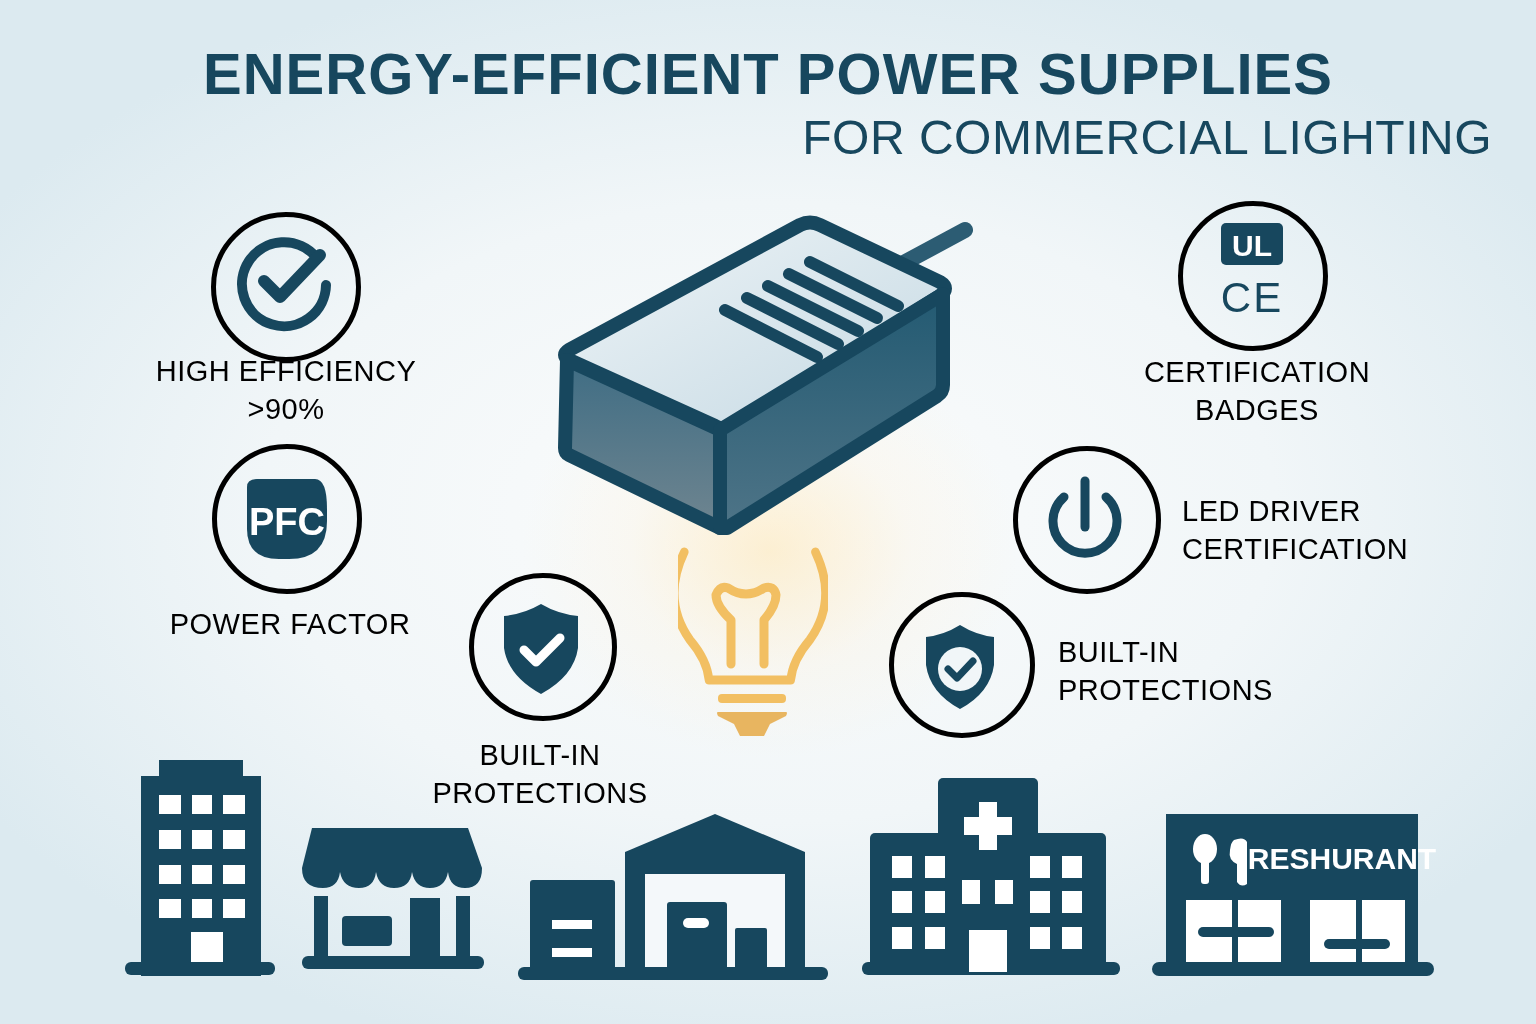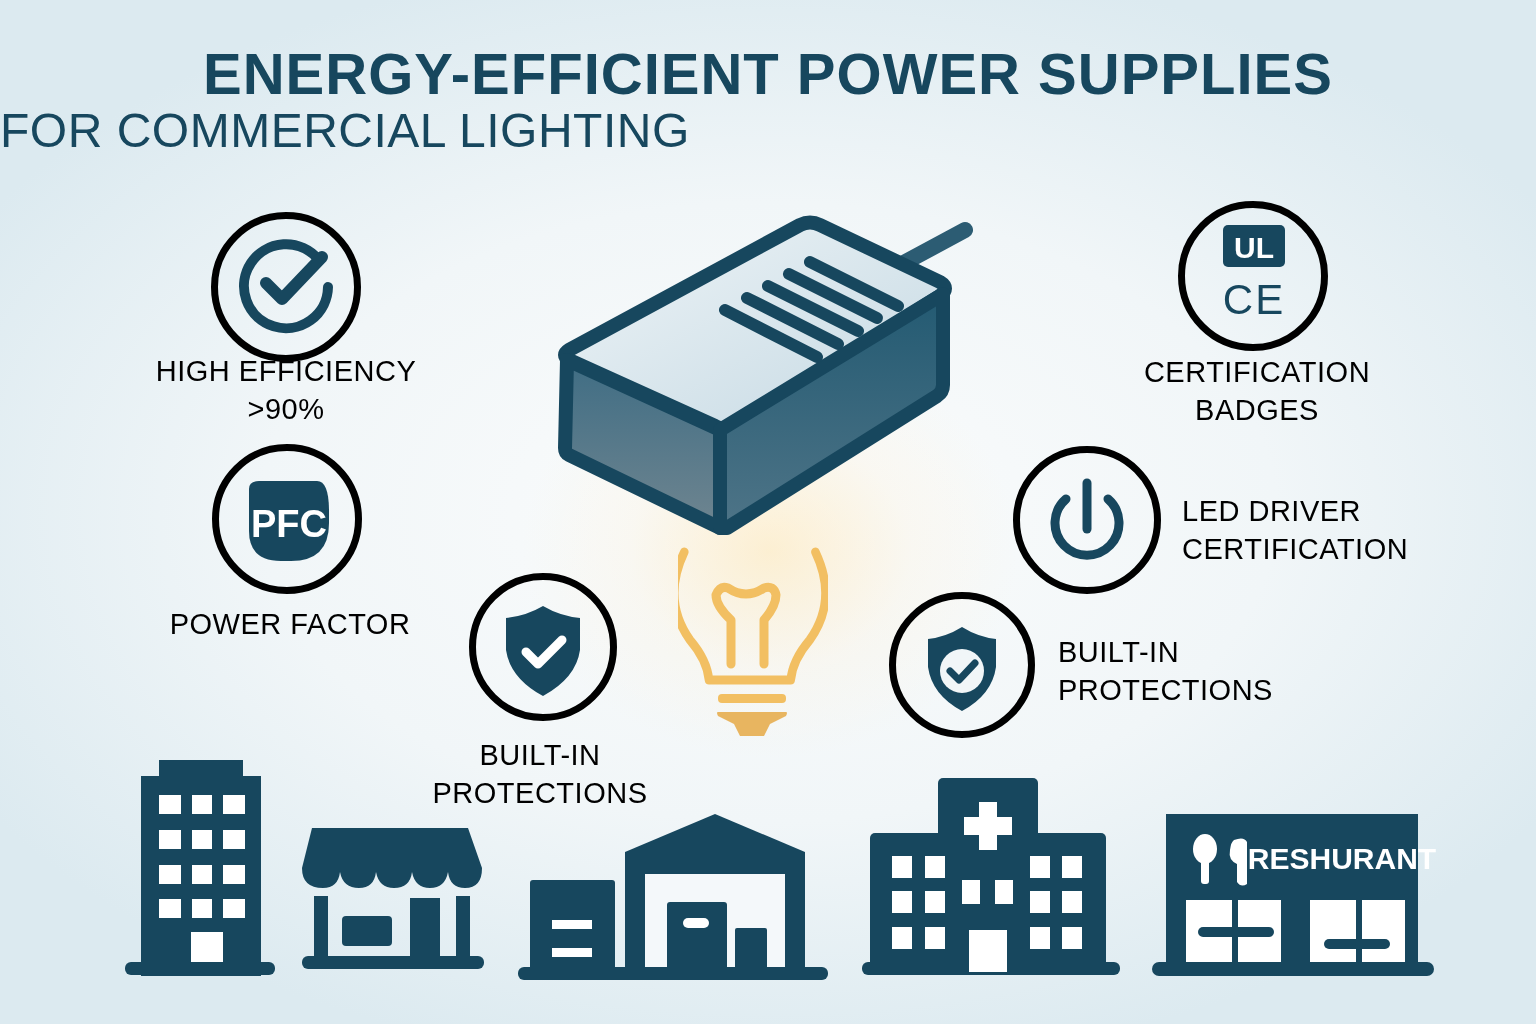--- a/index.html
+++ b/index.html
@@ -14,30 +14,30 @@
     background: radial-gradient(ellipse at 50% 45%, rgba(255,224,160,0.45) 0%, rgba(255,235,200,0.18) 40%, rgba(255,255,255,0) 70%);
     pointer-events:none;
   }
   .abs { position:absolute; }
   .title-1 {
     left:0; width:1536px; top:40px; text-align:center;
     font-size:58px; font-weight:bold; letter-spacing:1px; color:#17475e;
     transform: scaleX(1.0);
   }
   .title-2 {
-    left:0; width:1492px; top:103px; text-align:left;
+    left:0; width:1492px; top:110px; text-align:right;
     font-size:48px; font-weight:normal; color:#17475e; letter-spacing:0.5px;
   }
   .label {
     font-size:29px; line-height:38px; color:#000000; font-weight:normal;
     letter-spacing:0.5px; white-space:nowrap;
   }
   .center { text-align:center; }
   .icon-circle {
-    position:absolute; border:7px solid #000000; border-radius:50%; box-sizing:border-box;
+    position:absolute; border:5px solid #000000; border-radius:50%; box-sizing:border-box;
     background:transparent;
   }
   svg { display:block; }
 </style>
 </head>
 <body>
 
 <div class="glow"></div>
 
 <div class="abs title-1">ENERGY-EFFICIENT POWER SUPPLIES</div>

